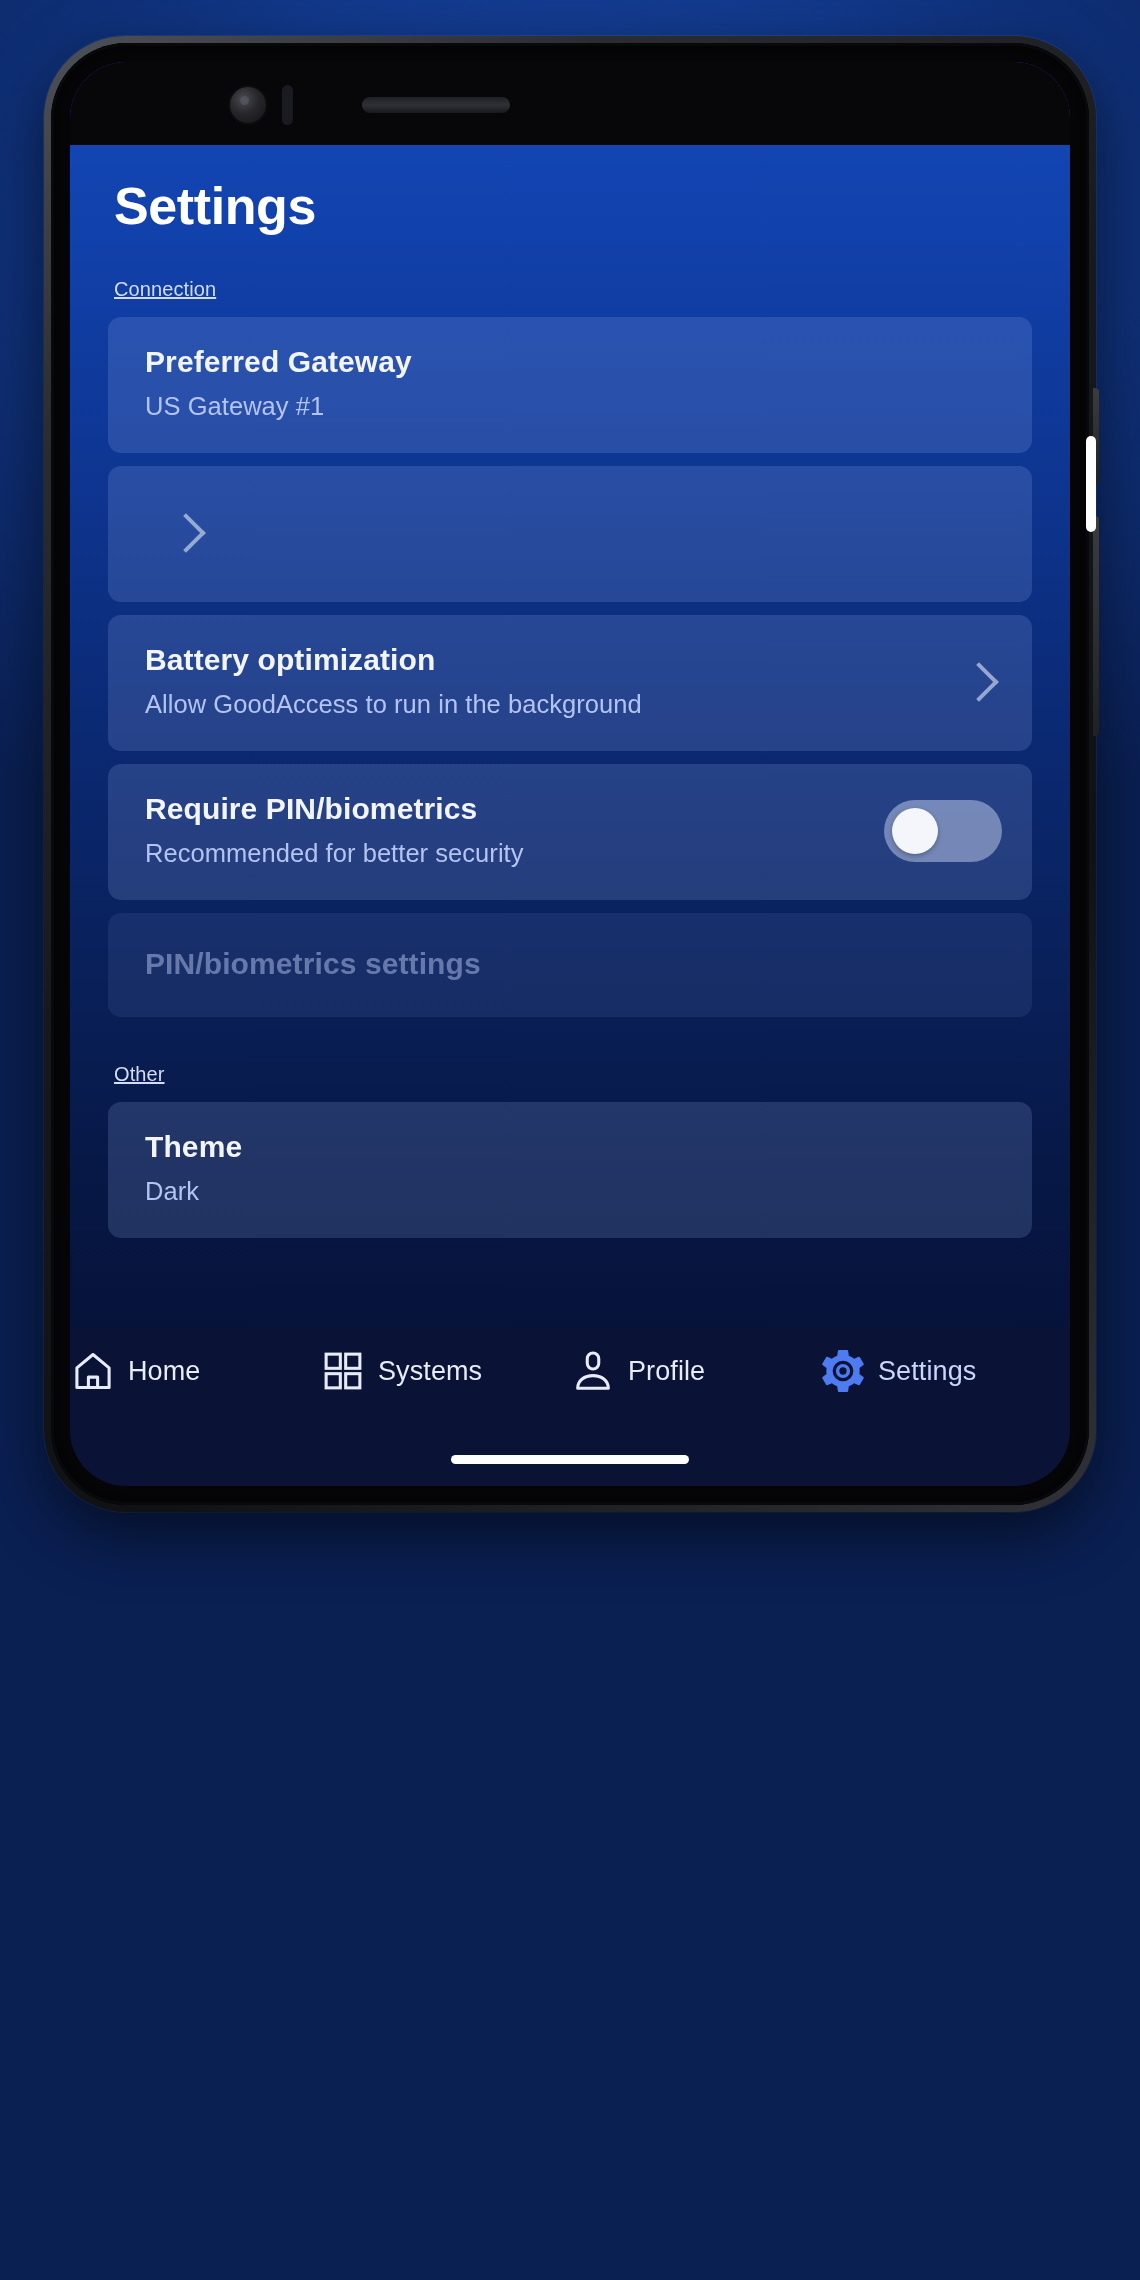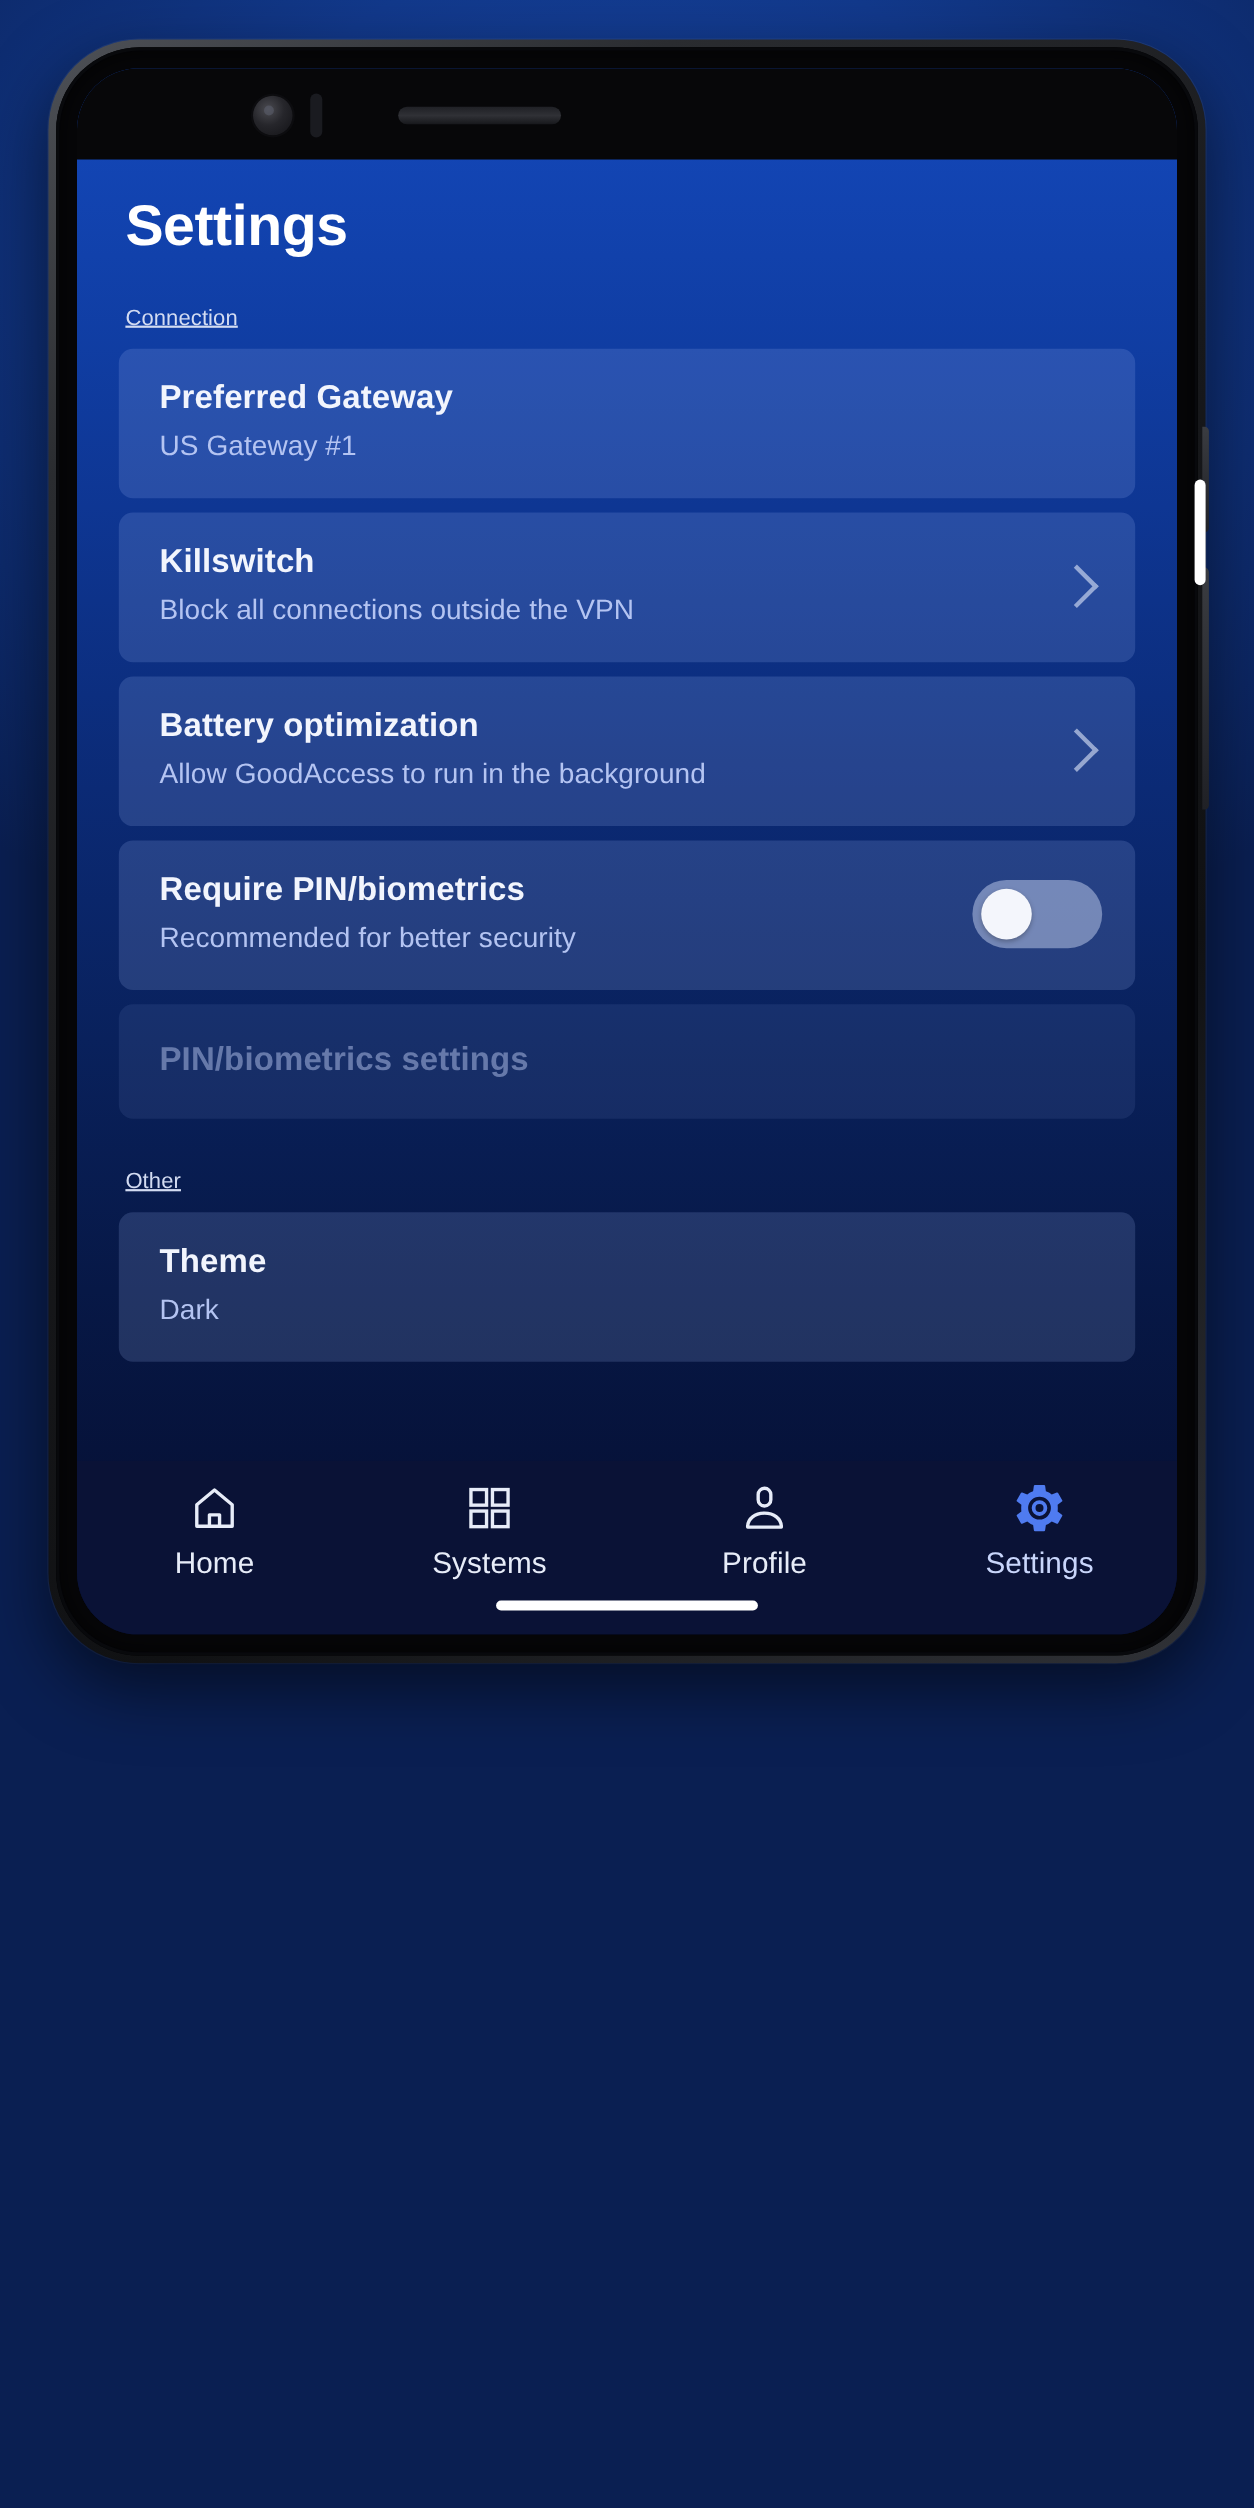--- a/index.html
+++ b/index.html
@@ -227,21 +227,21 @@
     flex: 0 0 auto;
     height: 158px;
     background: #0a1236;
     display: flex;
     align-items: flex-start;
     padding-top: 20px;
   }
   .nav-item {
     flex: 1 1 0;
     display: flex;
-    flex-direction: column;
+    flex-direction: row;
     align-items: center;
     gap: 12px;
   }
   .nav-icon {
     width: 46px; height: 46px;
     display: block;
   }
   .nav-label {
     font-size: 27px;
     color: #e7ecf8;
@@ -295,24 +295,20 @@
           <div class="section-label first">Connection</div>
 
           <div class="card tall">
             <div class="card-texts">
               <div class="card-title">Preferred Gateway</div>
               <div class="card-sub">US Gateway #1</div>
             </div>
           </div>
 
           <div class="card tall">
-            <div class="card-texts">
-              <div class="card-title">Killswitch</div>
-              <div class="card-sub">Block all connections outside the VPN</div>
-            </div>
             <div class="chevron"></div>
           </div>
 
           <div class="card tall">
             <div class="card-texts">
               <div class="card-title">Battery optimization</div>
               <div class="card-sub">Allow GoodAccess to run in the background</div>
             </div>
             <div class="chevron"></div>
           </div>

